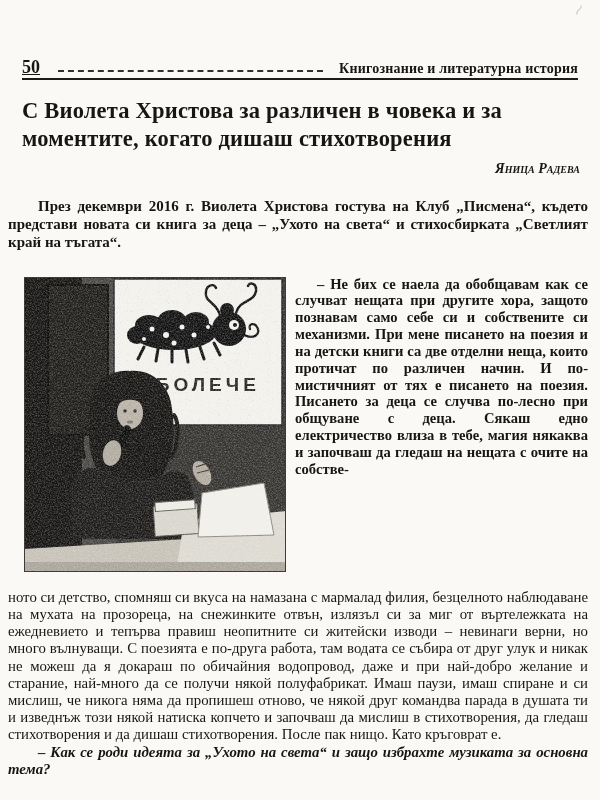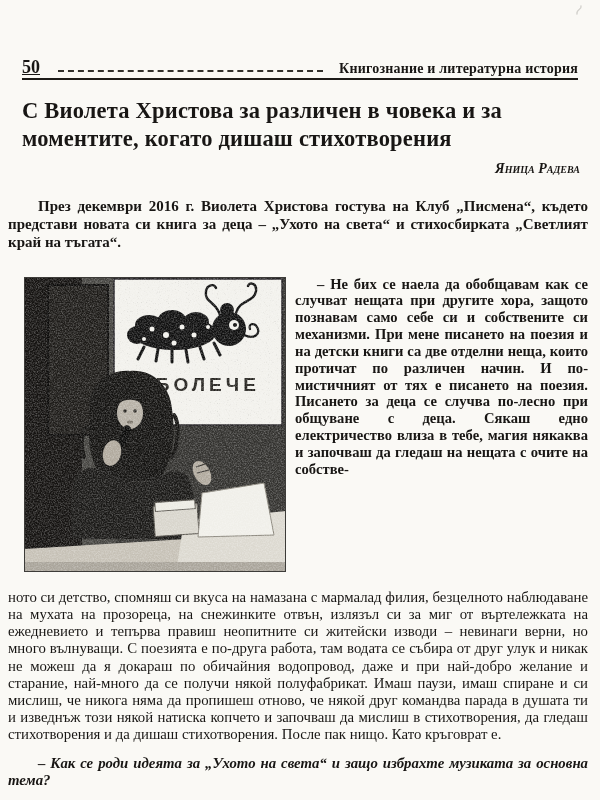--- a/index.html
+++ b/index.html
@@ -50,21 +50,21 @@
   .photo{flex:0 0 262px;margin:10px 0 0 16px;padding:0;}
   .photo svg{display:block;}
   .col{flex:1;font-size:14.6px;line-height:1.155;text-align:justify;}
   .q{font-style:italic;font-weight:600;text-indent:22px;}
   .col .a{margin-top:9px;text-indent:22px;font-weight:bold;}
 
   .cont{font-size:14.8px;line-height:1.165;text-align:justify;margin-top:17px;}
   .q2{
     font-style:italic;font-weight:600;
     font-size:14.8px;line-height:1.2;text-align:justify;
-    text-indent:30px;margin-top:11px;
+    text-indent:30px;
   }
 </style>
 </head>
 <body>
 
 <div class="page">
 
   <svg class="artifact" width="10" height="12" viewBox="0 0 10 12">
     <path d="M3,10 C2,5 8,6 7,2" fill="none" stroke="#b3b1ac" stroke-width="1.4" stroke-linecap="round"></path>
   </svg>

